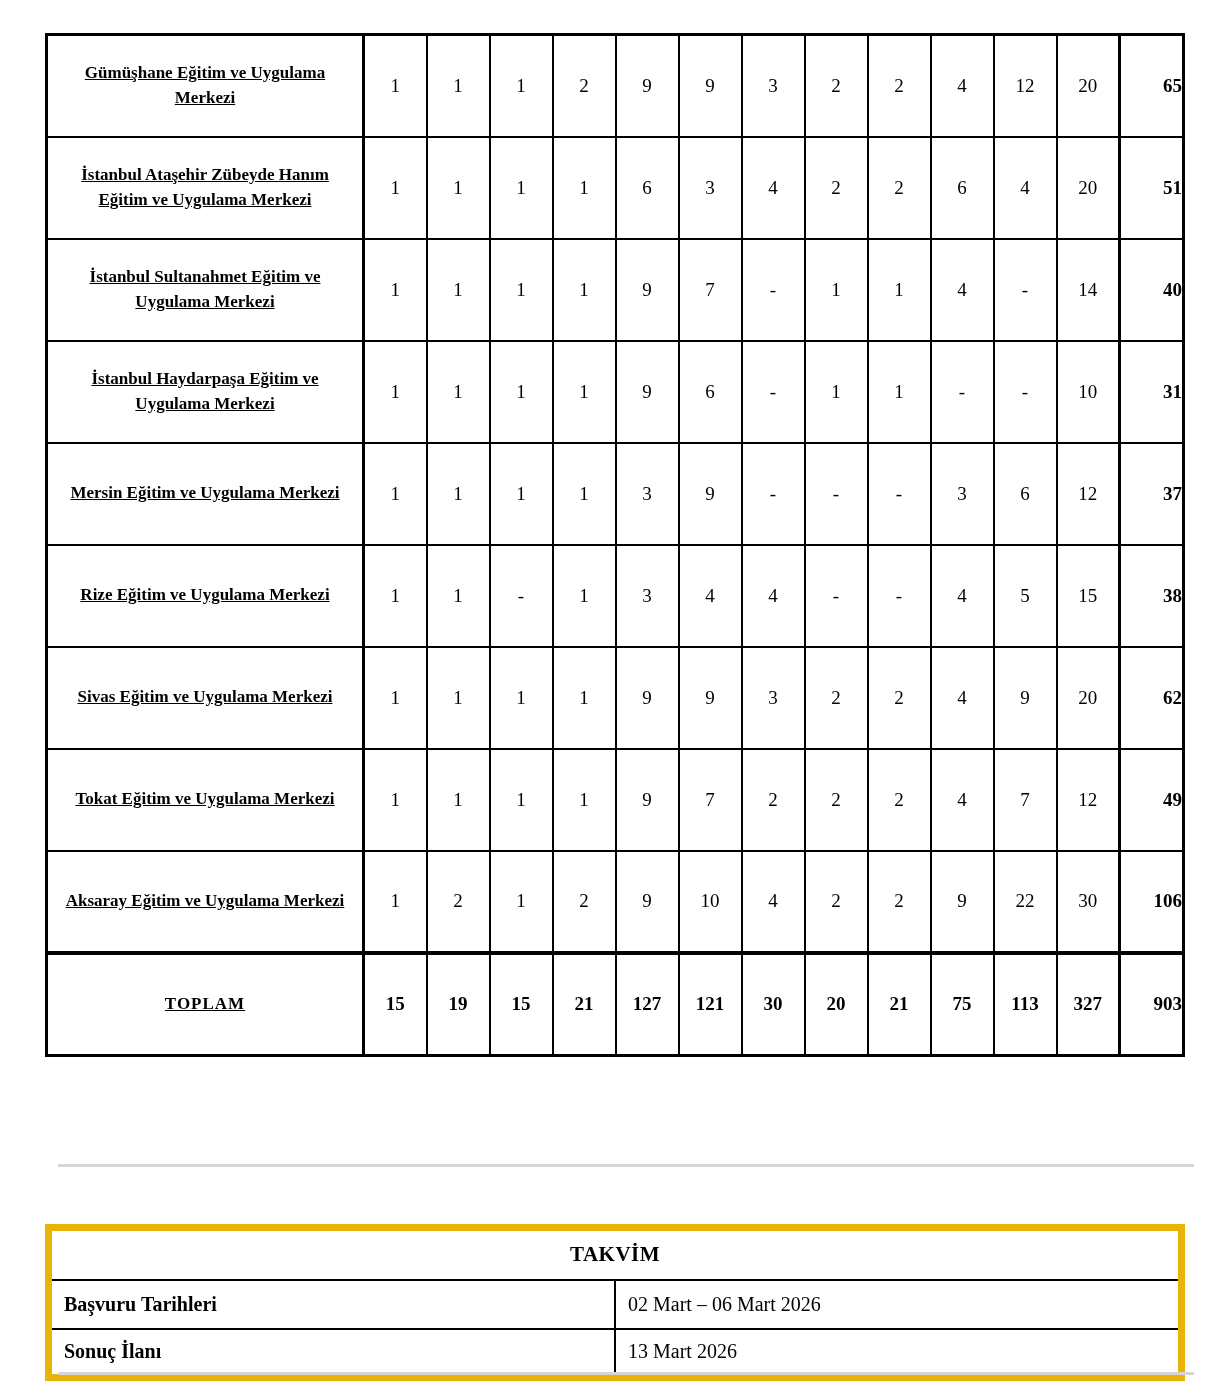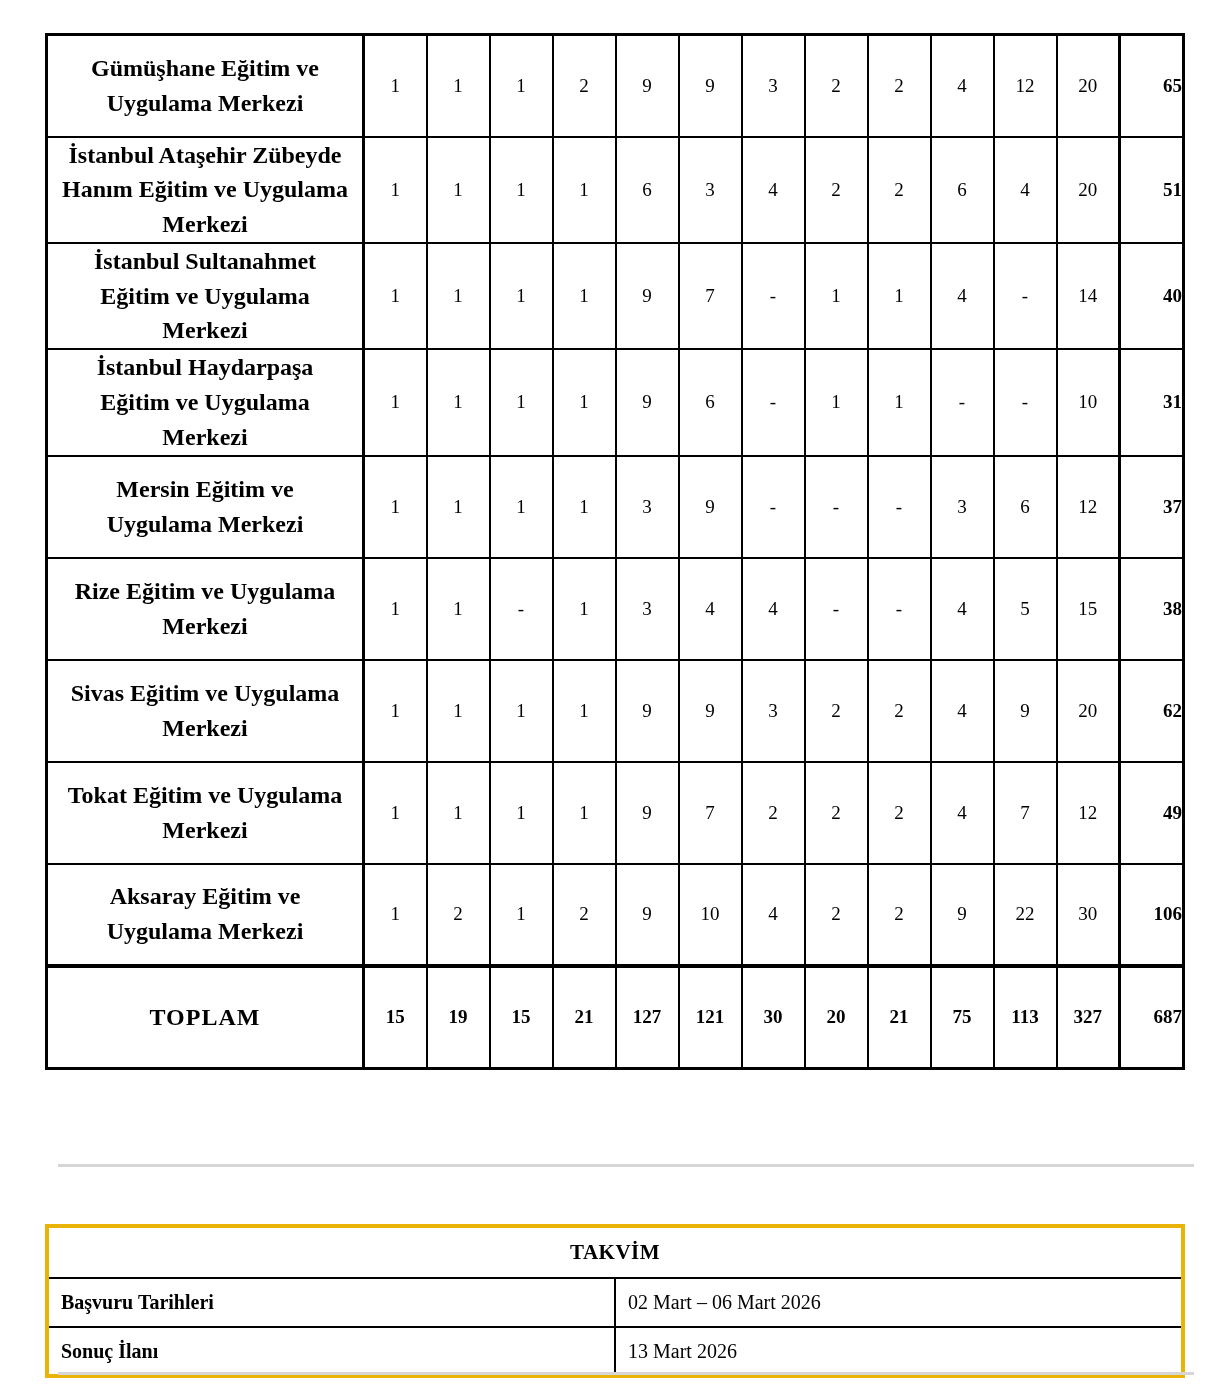--- a/index.html
+++ b/index.html
@@ -21,38 +21,39 @@
     border:2px solid #000;
     text-align:center;vertical-align:middle;
     font-size:19px;padding:0;
   }
   .main-table tr{height:102px;}
   .main-table td.name{
     font-weight:bold;
     border-right-width:3px;
     padding:0 14px;
     line-height:1.45;
-    font-size:24px;
+    font-size:17px;
+    text-decoration:underline;
   }
   .main-table td.tot{
     font-weight:bold;
     border-left-width:3px;
     text-align:right;
   }
   .main-table tr.toplam{height:103px;}
   .main-table tr.toplam td{
     font-weight:bold;
     border-top:4px solid #000;
   }
   .main-table tr.toplam td.name{letter-spacing:1px;}
 
   
   .takvim-table{
     position:absolute;left:45px;top:1224px;width:1140px;
-    border:4px solid #eab308;
+    border:7px solid #eab308;
   }
   .takvim-table td{
     border:2px solid #000;
     font-size:20px;
     vertical-align:middle;
     padding:0 12px;
   }
   .takvim-table tr.tk-head{height:52px;}
   .takvim-table tr.tk-head td{
     text-align:center;font-weight:bold;font-size:21px;letter-spacing:0.5px;
@@ -240,21 +241,21 @@
           <td class="num">15</td>
           <td class="num">21</td>
           <td class="num">127</td>
           <td class="num">121</td>
           <td class="num">30</td>
           <td class="num">20</td>
           <td class="num">21</td>
           <td class="num">75</td>
           <td class="num">113</td>
           <td class="num">327</td>
-          <td class="tot">687</td>
+          <td class="tot">903</td>
         </tr>
       </tbody>
   </table>
 
   <table class="takvim-table">
     <tbody>
       <tr class="tk-head">
         <td colspan="2">TAKVİM</td>
       </tr>
       <tr class="tk-row">

